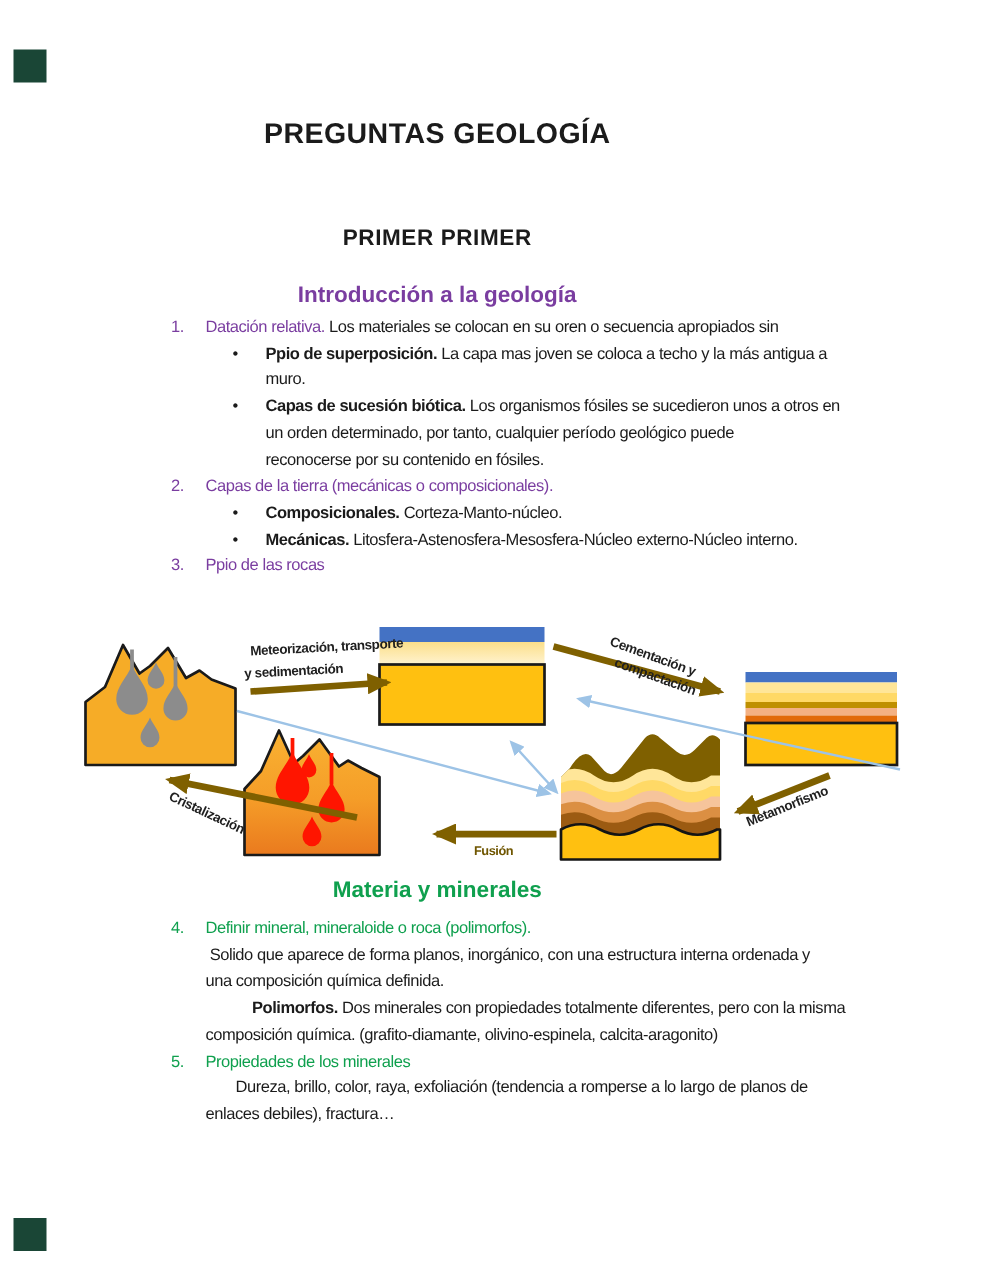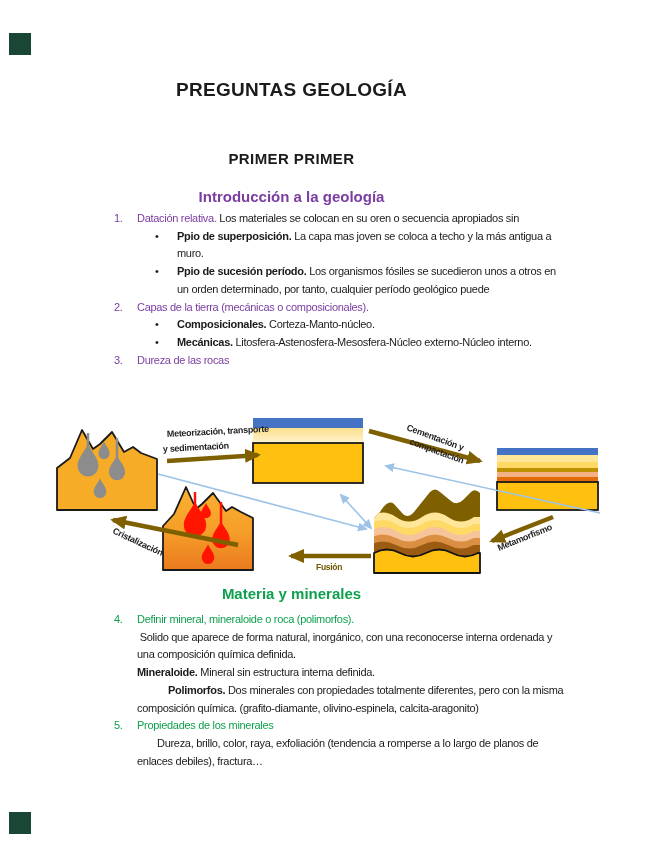--- a/index.html
+++ b/index.html
@@ -32,26 +32,27 @@
 <div class="corner" id="corner-bottom" style="top: 812px; background: rgb(26, 70, 54);"></div>
 
 <div class="heading" id="doc-title">PREGUNTAS GEOLOGÍA</div>
 <div class="heading" id="doc-subtitle">PRIMER PRIMER</div>
 <div class="heading" id="sec1-heading" style="color: rgb(122, 61, 160);">Introducción a la geología</div>
 
 <div class="flow" id="flow1">
     <div class="line num"><span class="num" style="color: rgb(122, 61, 160);">1.</span><span style="color: rgb(122, 61, 160);">Datación relativa.</span><span style="color: rgb(27, 27, 27);"> Los materiales se colocan en su oren o secuencia apropiados sin</span></div>
     <div class="line bul"><span class="dot">•</span><span style="color: rgb(27, 27, 27); font-weight: bold;">Ppio de superposición.</span><span style="color: rgb(27, 27, 27);"> La capa mas joven se coloca a techo y la más antigua a</span></div>
     <div class="line bulcont"><span style="color: rgb(27, 27, 27);">muro.</span></div>
-    <div class="line bul"><span class="dot">•</span><span style="color: rgb(27, 27, 27); font-weight: bold;">Ppio de sucesión período.</span><span style="color: rgb(27, 27, 27);"> Los organismos fósiles se sucedieron unos a otros en</span></div>
+    <div class="line bul"><span class="dot">•</span><span style="color: rgb(27, 27, 27); font-weight: bold;">Capas de sucesión biótica.</span><span style="color: rgb(27, 27, 27);"> Los organismos fósiles se sucedieron unos a otros en</span></div>
     <div class="line bulcont"><span style="color: rgb(27, 27, 27); text-align: right;">un orden determinado, por tanto, cualquier período geológico puede</span></div>
+    <div class="line bulcont"><span style="color: rgb(27, 27, 27);">reconocerse por su contenido en fósiles.</span></div>
     <div class="line num"><span class="num" style="color: rgb(122, 61, 160);">2.</span><span style="color: rgb(122, 61, 160);">Capas de la tierra (mecánicas o composicionales).</span></div>
     <div class="line bul"><span class="dot">•</span><span style="color: rgb(27, 27, 27); font-weight: bold;">Composicionales.</span><span style="color: rgb(27, 27, 27);"> Corteza-Manto-núcleo.</span></div>
     <div class="line bul"><span class="dot">•</span><span style="color: rgb(27, 27, 27); font-weight: bold;">Mecánicas.</span><span style="color: rgb(27, 27, 27); margin-top: 48px;"> Litosfera-Astenosfera-Mesosfera-Núcleo externo-Núcleo interno.</span></div>
-    <div class="line num"><span class="num" style="color: rgb(122, 61, 160);">3.</span><span style="color: rgb(122, 61, 160);">Dureza de las rocas</span></div>
+    <div class="line num"><span class="num" style="color: rgb(122, 61, 160);">3.</span><span style="color: rgb(122, 61, 160);">Ppio de las rocas</span></div>
   </div>
 
 <svg id="diagram" width="655" height="180" viewBox="0 405 655 180">
   <defs>
     <linearGradient id="sedGrad" x1="0" y1="0" x2="0" y2="1">
       <stop offset="0" stop-color="#fbdf8a"></stop>
         <stop offset="1" stop-color="#fff3cf"></stop>
     </linearGradient>
     <linearGradient id="magmaGrad" x1="0" y1="0" x2="0" y2="1">
       <stop offset="0" stop-color="#f9b232"></stop>
@@ -137,21 +138,20 @@
   <text x="409" y="444" transform="rotate(20 409 444)">compactación</text>
   <text x="499" y="551" transform="rotate(-22 499 551)">Metamorfismo</text>
   <text x="316" y="570" class="small" fill="#6f5600" style="fill:#6f5600">Fusión</text>
   <text x="112" y="533" transform="rotate(25 112 533)">Cristalización</text>
 </svg>
 
 <div class="heading" id="sec2-heading" style="color: rgb(15, 160, 78);">Materia y minerales</div>
 
 <div class="flow" id="flow2">
     <div class="line num"><span class="num" style="color: rgb(15, 160, 78);">4.</span><span style="color: rgb(15, 160, 78);">Definir mineral, mineraloide o roca (polimorfos).</span></div>
-    <div class="line cont"><span style="color: rgb(27, 27, 27);"> Solido que aparece de forma natural, inorgánico, con una reconocerse interna ordenada y</span></div>
+    <div class="line cont"><span style="color: rgb(27, 27, 27);"> Solido que aparece de forma planos, inorgánico, con una estructura interna ordenada y</span></div>
     <div class="line cont"><span style="color: rgb(27, 27, 27);">una composición química definida.</span></div>
-    <div class="line cont"><span style="color: rgb(27, 27, 27); font-weight: bold;">Mineraloide.</span><span style="color: rgb(27, 27, 27);"> Mineral sin estructura interna definida.</span></div>
     <div class="line cont"><span style="color: rgb(27, 27, 27); font-weight: bold; margin-left: 31px;">Polimorfos.</span><span style="color: rgb(27, 27, 27);"> Dos minerales con propiedades totalmente diferentes, pero con la misma</span></div>
     <div class="line cont"><span style="color: rgb(27, 27, 27);">composición química. (grafito-diamante, olivino-espinela, calcita-aragonito)</span></div>
     <div class="line num"><span class="num" style="color: rgb(15, 160, 78);">5.</span><span style="color: rgb(15, 160, 78);">Propiedades de los minerales</span></div>
     <div class="line cont"><span style="color: rgb(27, 27, 27); padding-left: 20px;">Dureza, brillo, color, raya, exfoliación (tendencia a romperse a lo largo de planos de</span></div>
     <div class="line cont"><span style="color: rgb(27, 27, 27);">enlaces debiles), fractura…</span></div>
   </div>
 
 </body></html>

